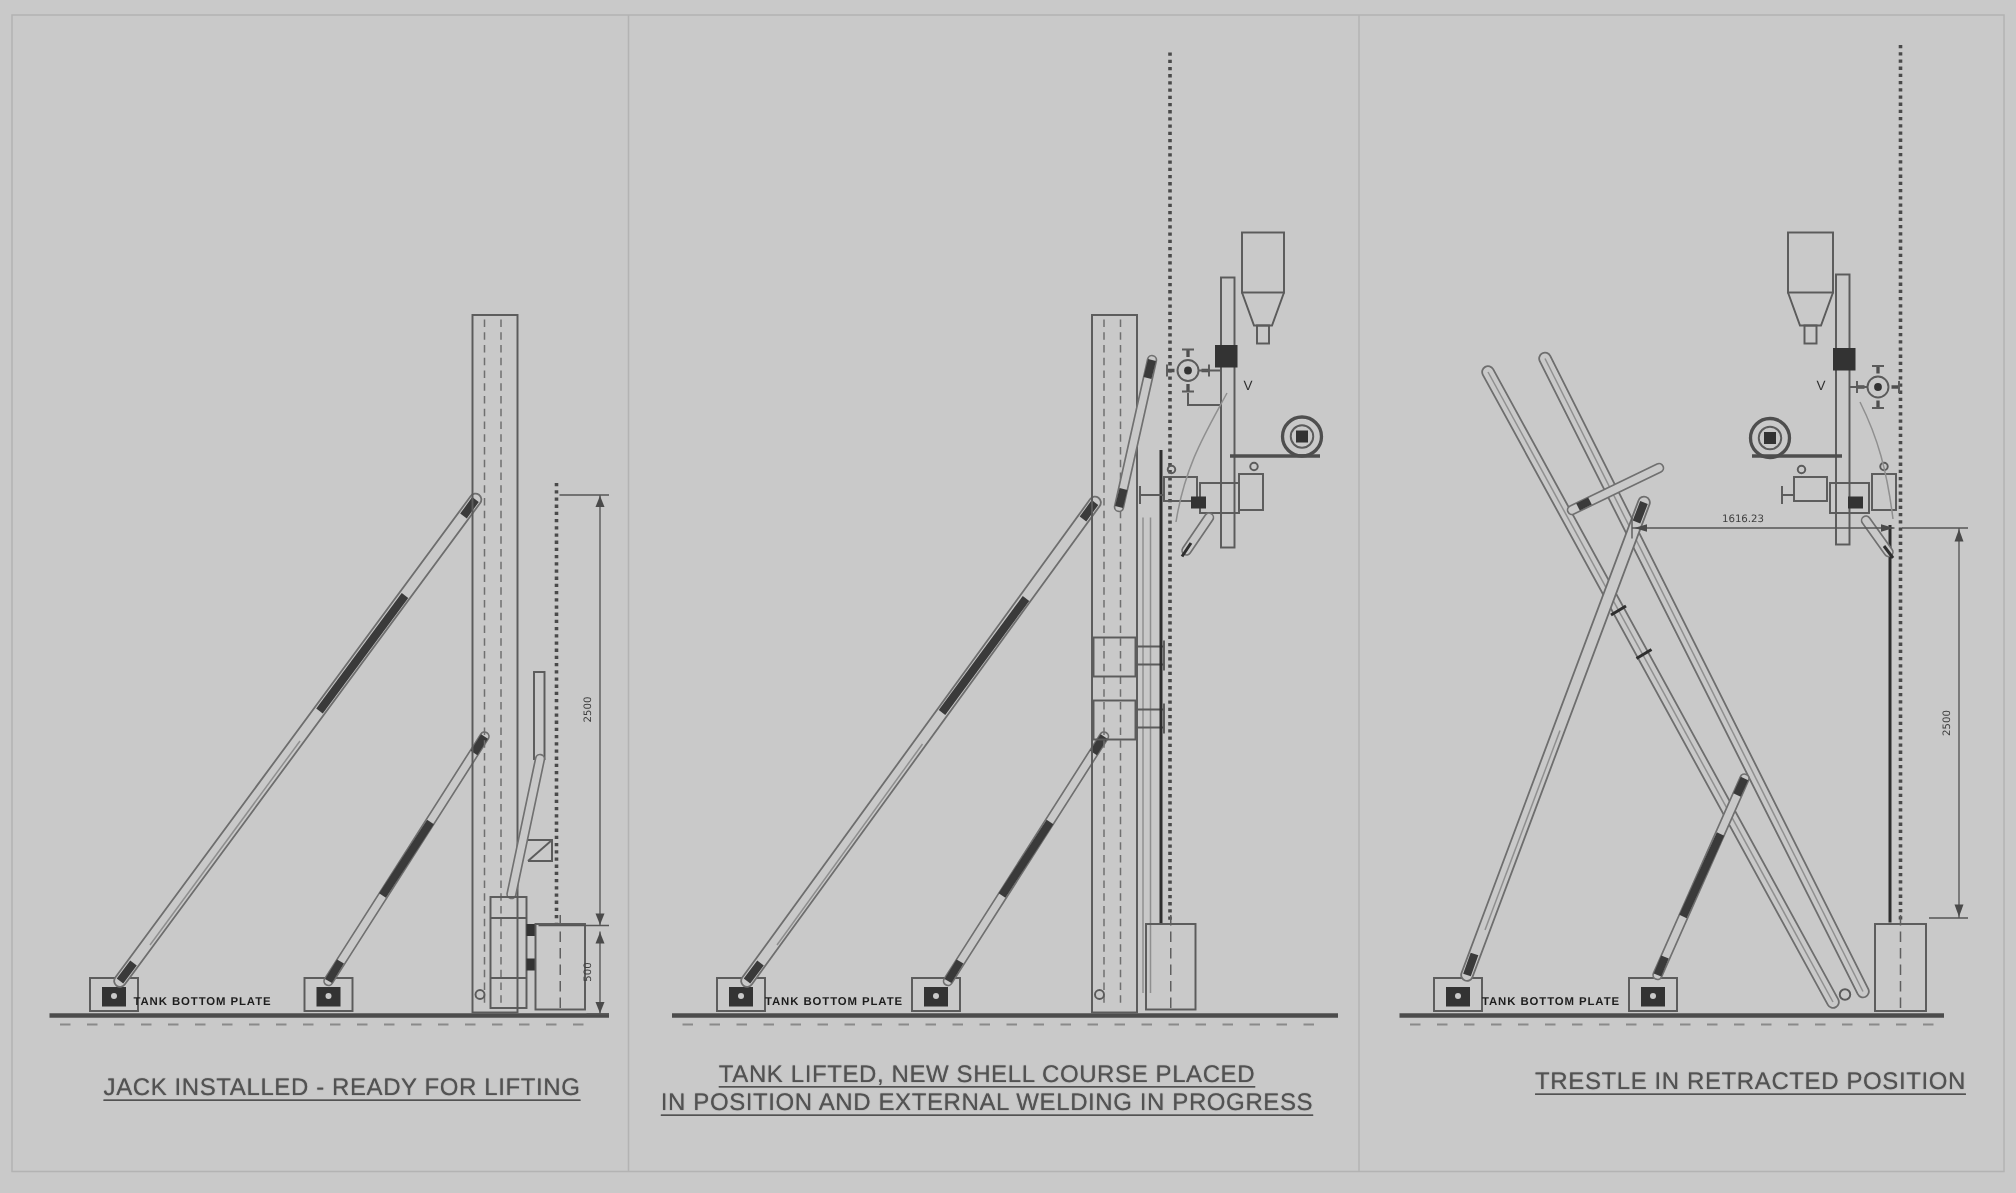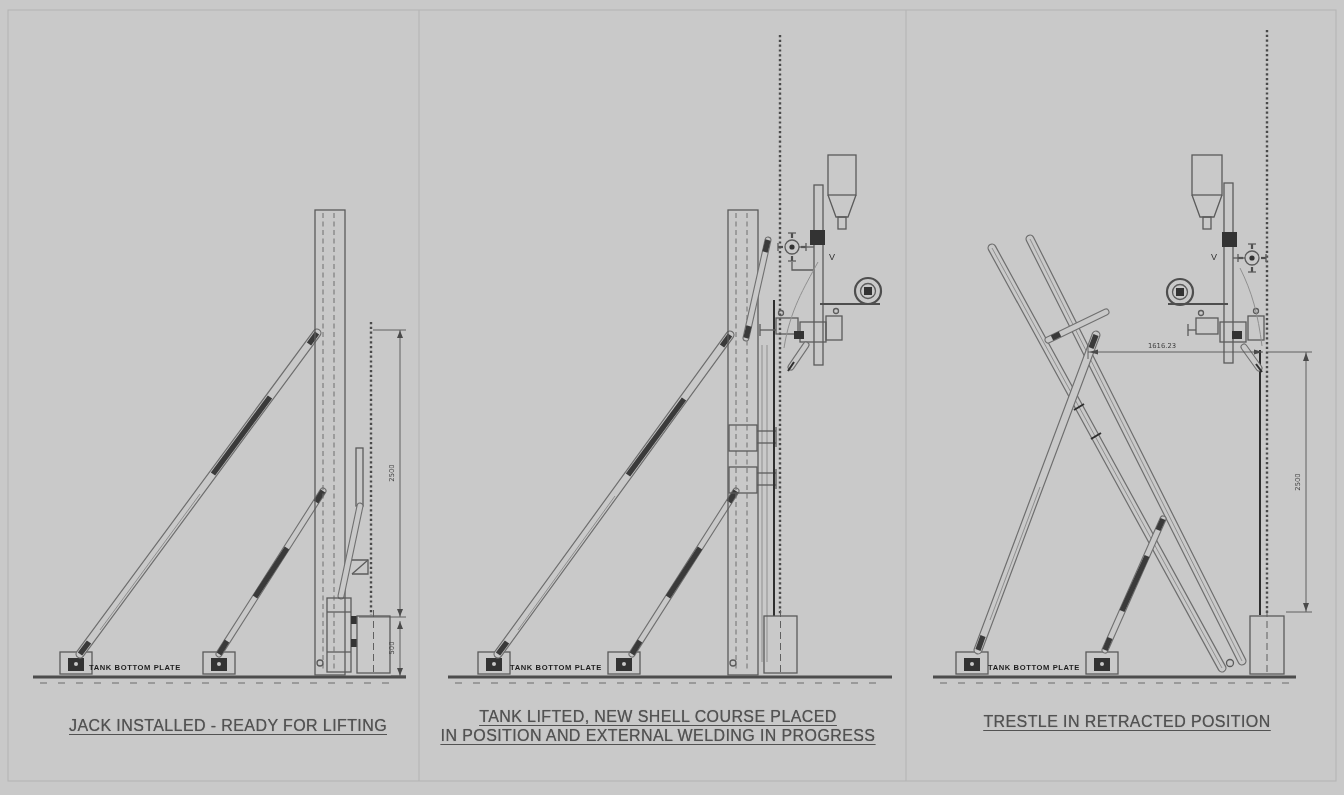--- a/index.html
+++ b/index.html
@@ -347,17 +347,17 @@
   </g>
 </svg>
 
 <div class="caption" style="left:658px;top:707px">
   <span class="cl">TANK LIFTED, NEW SHELL COURSE PLACED</span>
   <span class="cl">IN POSITION AND EXTERNAL WELDING IN PROGRESS</span>
 </div>
 <div class="caption" style="left:228px;top:716px">
   <span class="cl">JACK INSTALLED - READY FOR LIFTING</span>
 </div>
-<div class="caption" style="left:1127px;top:712px">
+<div class="caption" style="left:1167px;top:712px">
   <span class="cl">TRESTLE IN RETRACTED POSITION</span>
 </div>
 
 </div>
 
 </body></html>

